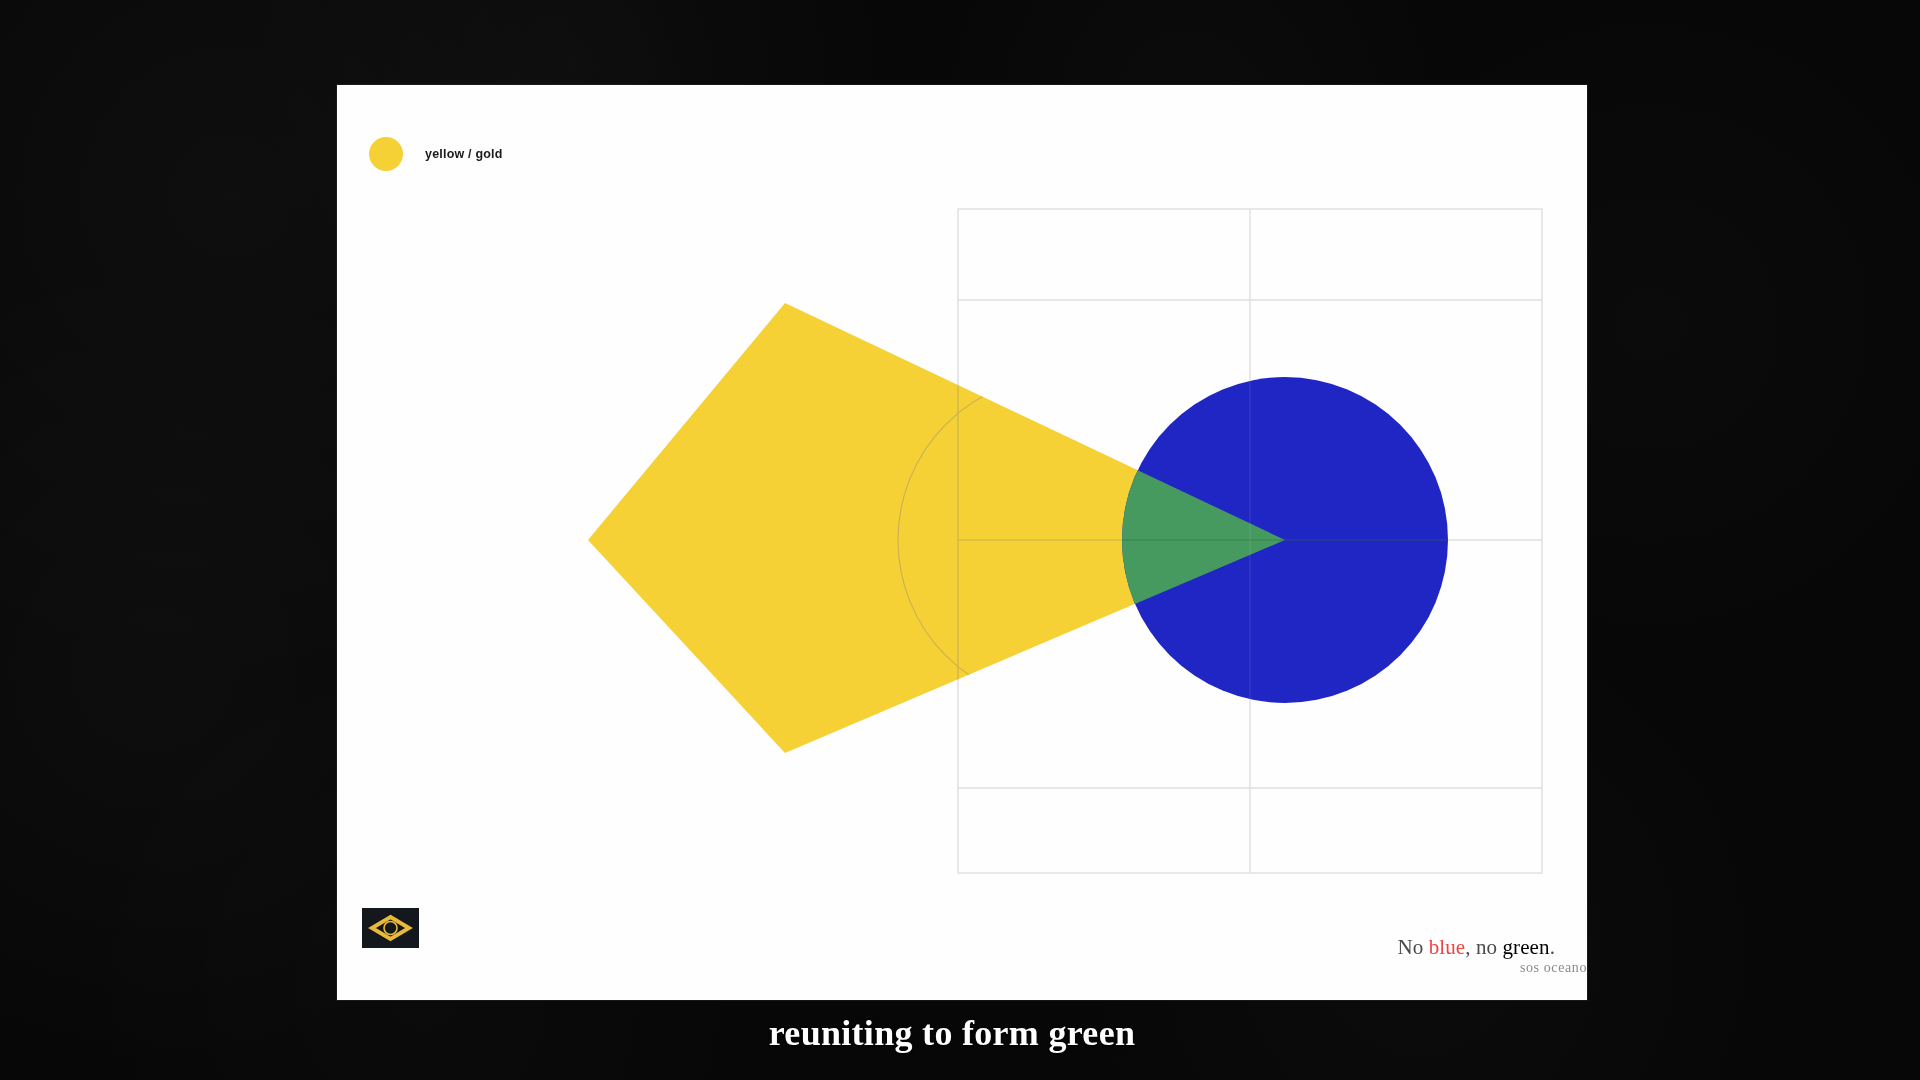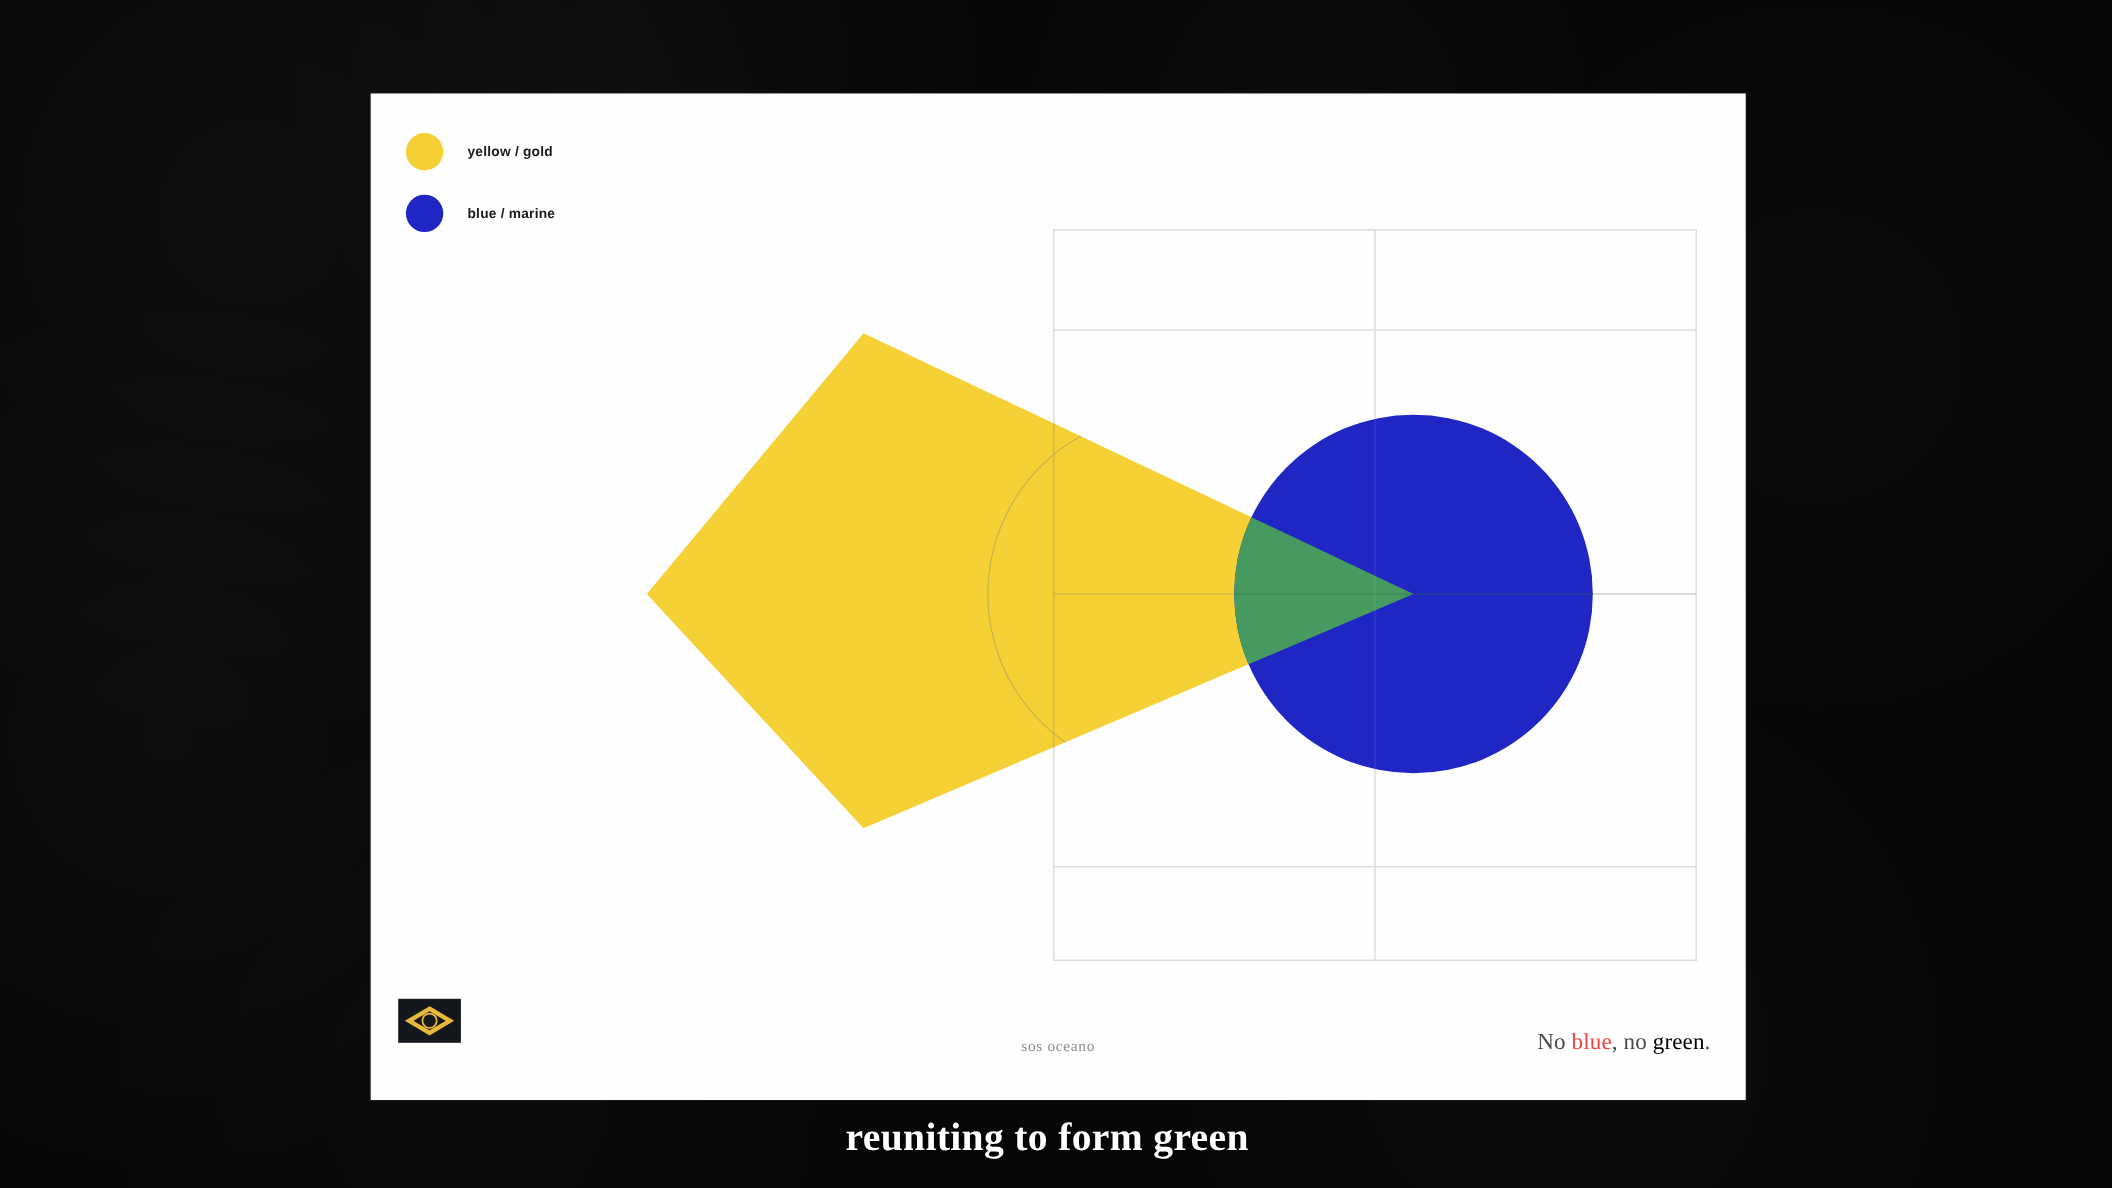--- a/index.html
+++ b/index.html
@@ -44,21 +44,21 @@
     height: 915px;
     background: #fefefe;
     box-shadow: 0 0 0 1px rgba(255,255,255,0.06);
     overflow: hidden;
   }
 
   
   #legend {
     position: absolute;
     left: 30px;
-    top: 25px;
+    top: 41px;
     width: 300px;
   }
   .legend-row {
     display: flex;
     align-items: center;
     height: 56px;
   }
   .legend-swatch-wrap {
     position: relative;
     width: 38px;
@@ -116,22 +116,22 @@
     height: 40px;
     background: #14171c;
     display: flex;
     align-items: center;
     justify-content: center;
   }
   #footer-center {
     position: absolute;
     left: 0;
     right: 0;
-    bottom: 40px;
-    text-align: center;
+    bottom: 24px;
+    text-align: right;
     font-family: "Liberation Serif", serif;
     font-size: 14px;
     color: #8b8b8b;
     letter-spacing: .6px;
   }
   #footer-right {
     position: absolute;
     right: 32px;
     bottom: 40px;
     font-family: "Liberation Serif", serif;
@@ -215,26 +215,20 @@
 
     <div id="legend">
 
       <div class="legend-row">
         <div class="legend-swatch-wrap">
           <div class="dot single" style="background:#f5d136;"></div>
         </div>
         <div class="legend-label">yellow / gold</div>
       </div>
 
-      <div class="legend-row">
-        <div class="legend-swatch-wrap">
-          <div class="dot single" style="background:#2026c4;"></div>
-        </div>
-        <div class="legend-label">blue / marine</div>
-      </div>
 
 
     </div>
 
     <div id="badge">
       <svg width="45" height="30" viewBox="0 0 45 30">
         <polygon points="22.5,4 41,15 22.5,26 4,15" fill="none" stroke="#e8b93a" stroke-width="4"></polygon>
         <circle cx="22.5" cy="15" r="6.5" fill="#14171c" stroke="#e8b93a" stroke-width="1.6"></circle>
       </svg>
     </div>

